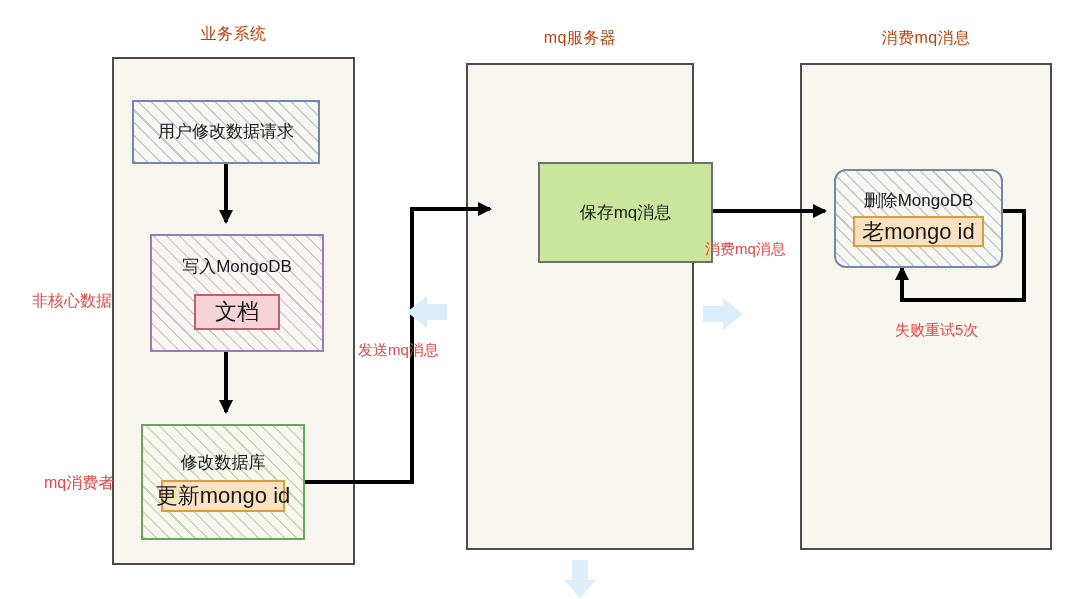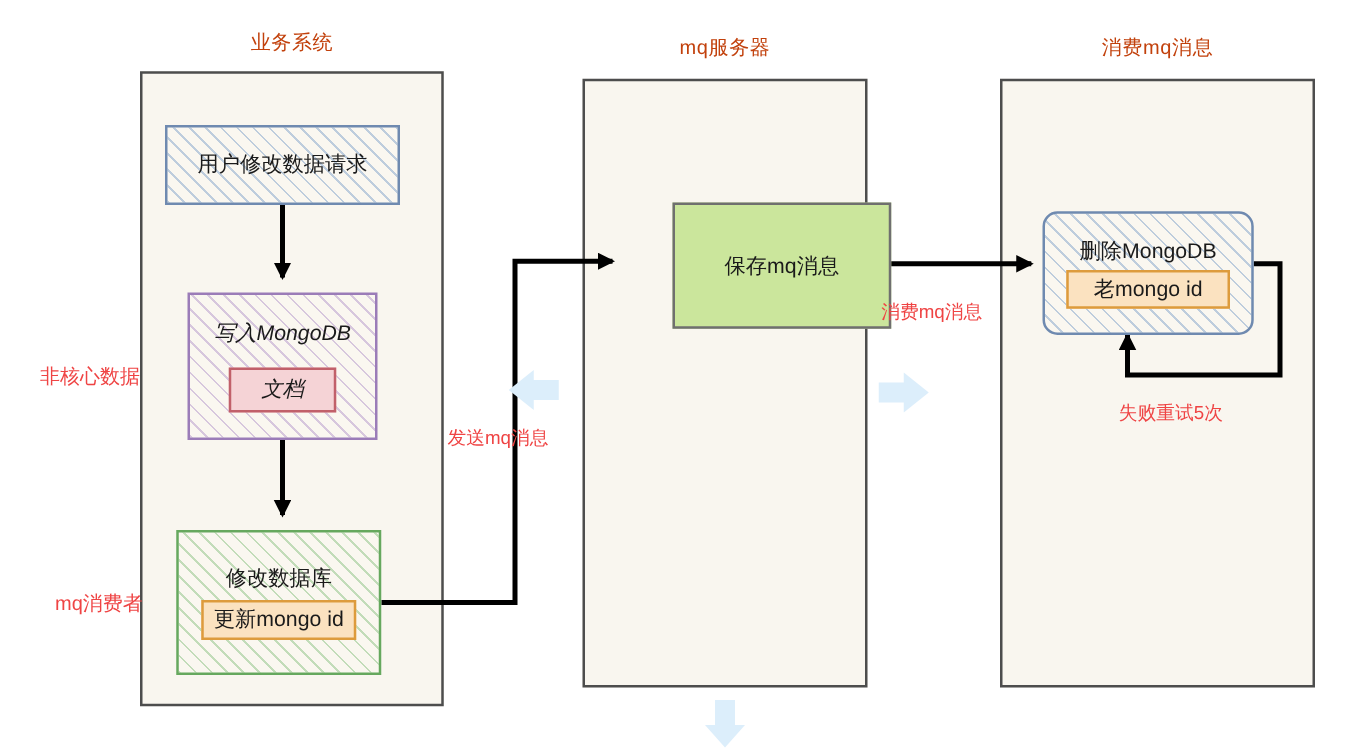--- a/index.html
+++ b/index.html
@@ -86,21 +86,21 @@
   }
 
   
   .chip {
     position: relative;
     z-index: 3;
     box-sizing: border-box;
     display: flex;
     align-items: center;
     justify-content: center;
-    font-size: 17px;
+    font-size: 22px;
     white-space: nowrap;
     margin-top: 4px;
   }
   .chip-pink  { background: #f5d3d6; border: 2px solid #c1606a; }
   .chip-orange{ background: #fbe2c0; border: 2px solid #dd9b3c; }
 
   
   .side-label, .edge-label {
     position: absolute;
     font-size: 16px;
@@ -159,21 +159,21 @@
 
     <path d="M703,306 L723,306 L723,298 L743,314 L723,330 L723,322 L703,322 Z" fill="#dceefb"></path>
 
     <path d="M572,560 L588,560 L588,580 L596,580 L580,598 L564,580 L572,580 Z" fill="#dceefb"></path>
   </svg>
 
   <div class="node hatch-blue" style="left:132px; top:100px; width:188px; height:64px;">
     <span class="node-label">用户修改数据请求</span>
   </div>
 
-  <div class="node hatch-purple" style="left:150px; top:234px; width:152px; height:118px; justify-content:center;font-style:italic;">
+  <div class="node hatch-purple" style="left:150px; top:234px; width:174px; height:118px; justify-content:center;">
     <span class="node-label">写入MongoDB</span>
     <span class="chip chip-pink" style="width:86px; height:36px; margin-top:16px;">文档</span>
   </div>
 
   <div class="node hatch-green" style="left:141px; top:424px; width:164px; height:116px;">
     <span class="node-label">修改数据库</span>
     <span class="chip chip-orange" style="width:124px; height:32px; margin-top:6px;">更新mongo id</span>
   </div>
 
   <div class="node solid-green" style="left:498px; top:162px; width:175px; height:101px;">

